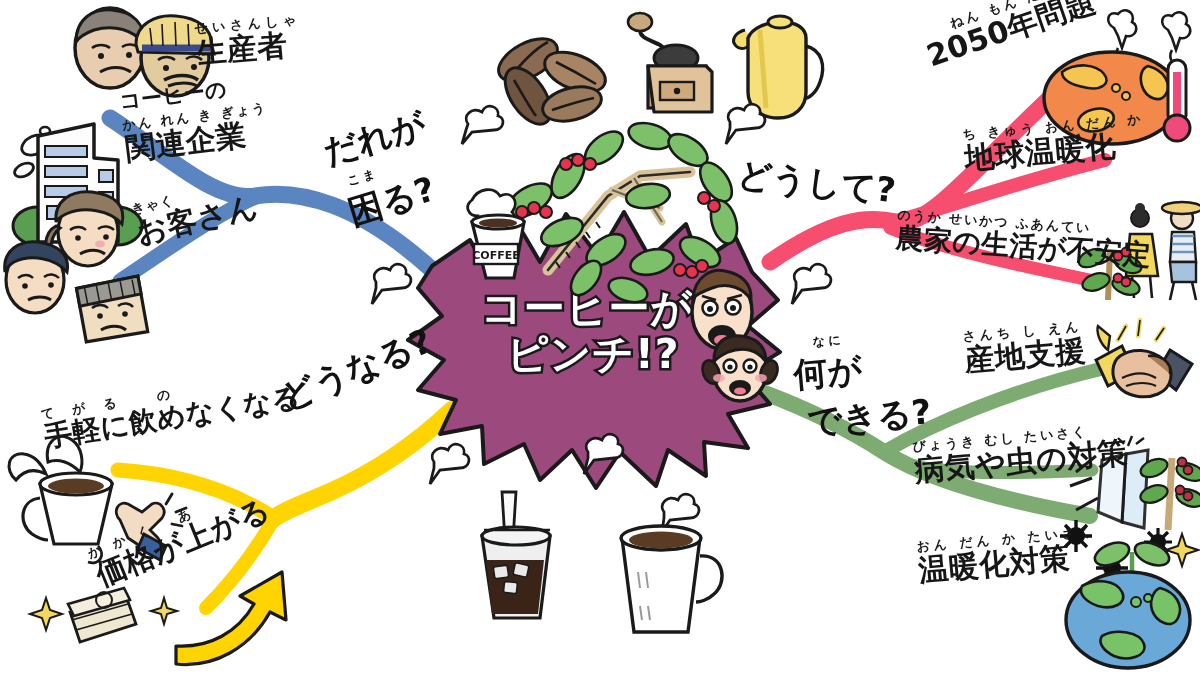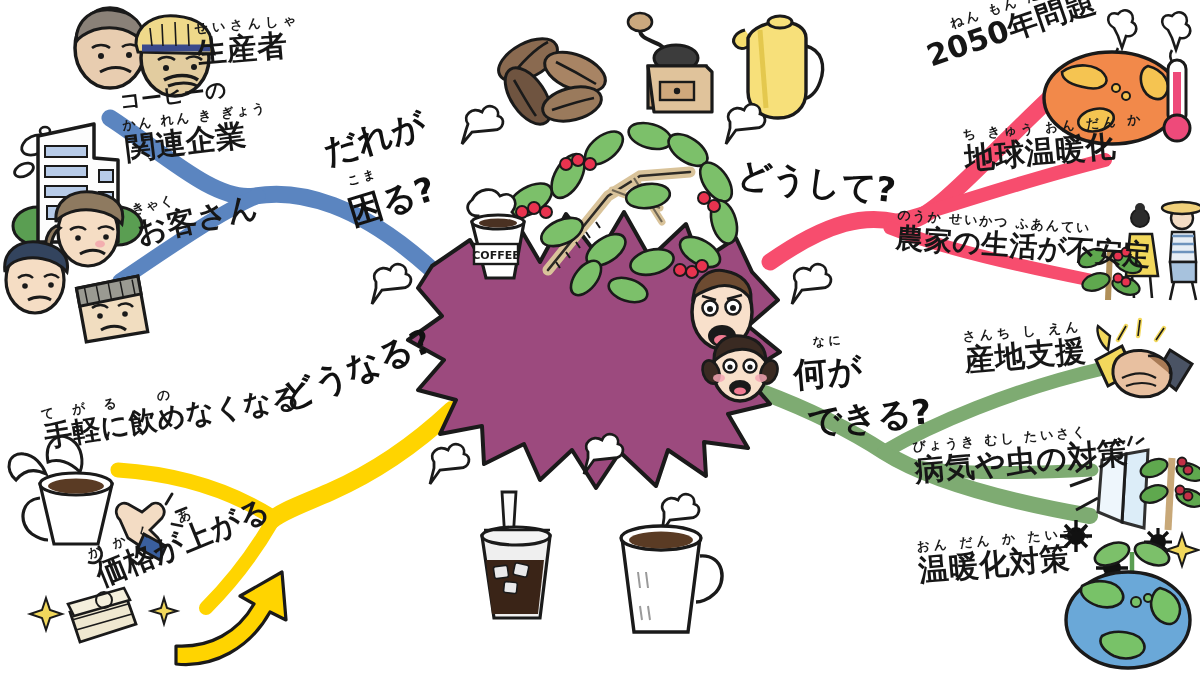--- a/index.html
+++ b/index.html
@@ -80,20 +80,24 @@
   </svg>
 
   <svg class="layer" viewBox="0 0 1200 675">
     <path d="M432,266 L470,240 L486,268 L520,228 L540,262 L566,214 L598,256 L624,212
              L650,258 L686,224 L700,262 L736,238 L752,272 L778,300 L748,326 L780,352
              L744,374 L770,404 L728,414 L748,448 L704,442 L706,476 L668,450 L656,486
              L620,452 L596,488 L572,450 L540,480 L524,444 L484,464 L482,426 L440,434
              L456,400 L418,390 L444,360 L408,340 L442,316 L418,288 Z" fill="#9c4a7e" stroke="#1a1a1a" stroke-width="4" stroke-linejoin="round"></path>
   </svg>
 
+  <div class="burst-text">
+    <span>コーヒーが</span>
+    <span class="burst-l2">ピンチ!?</span>
+  </div>
 
   <svg class="layer" viewBox="0 0 1200 675">
     <g>
       <ellipse cx="722" cy="312" rx="30" ry="37" fill="#f8e0cb" stroke="#1a1a1a" stroke-width="3.5"></ellipse>
       <path d="M693,298 C695,276 712,268 725,271 C742,274 752,284 751,300 C744,288 728,282 712,288 C704,291 697,294 693,298Z" fill="#6d4b31" stroke="#1a1a1a" stroke-width="3"></path>
       <circle cx="710" cy="308" r="7.5" fill="#fff" stroke="#1a1a1a" stroke-width="2.6"></circle>
       <circle cx="733" cy="307" r="7.5" fill="#fff" stroke="#1a1a1a" stroke-width="2.6"></circle>
       <circle cx="710" cy="309" r="3" fill="#1a1a1a"></circle>
       <circle cx="733" cy="308" r="3" fill="#1a1a1a"></circle>
       <path d="M702,296 L716,300 M727,299 L742,295" stroke="#1a1a1a" stroke-width="2.6" fill="none"></path>

